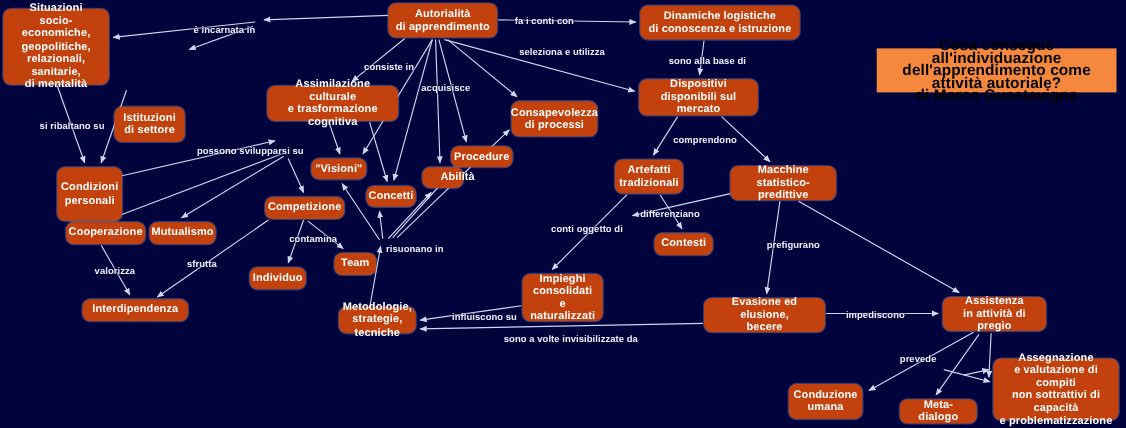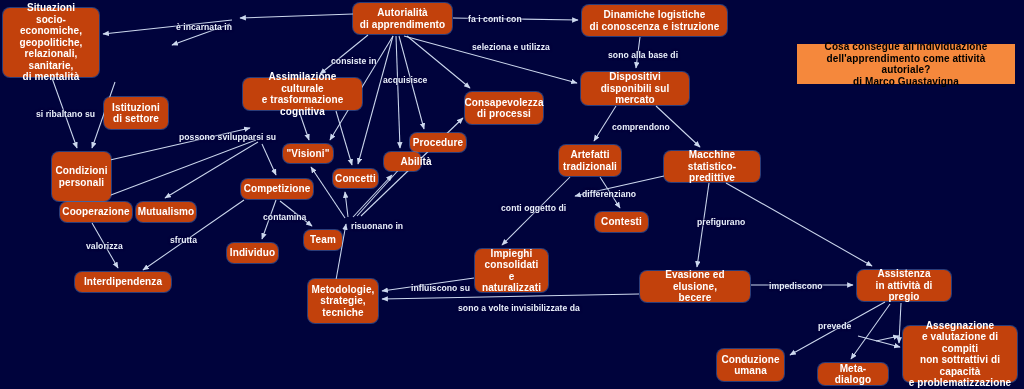--- a/index.html
+++ b/index.html
@@ -38,21 +38,21 @@
     font-weight: bold;
     letter-spacing: 0.1px;
     padding: 2px 5px;
     box-shadow: 0 0 0 1px rgba(120,170,235,0.35);
   }
   .node.title-box {
     background: #f5883c;
     color: #000000;
     border-radius: 0;
     box-shadow: none;
-    font-size: 10px;
+    font-size: 14px;
     line-height: 11.5px;
   }
   .edge-label {
     position: absolute;
     color: #eaf0fb;
     font-size: 8.6px;
     line-height: 10px;
     font-weight: bold;
     white-space: nowrap;
     letter-spacing: 0.05px;
@@ -200,21 +200,21 @@
   </div>
   <div class="node" style="left:304px;top:230px;width:38px;height:20px;">
     <span>Team</span>
   </div>
   <div class="node" style="left:75px;top:272px;width:96px;height:20px;">
     <span>Interdipendenza</span>
   </div>
   <div class="node" style="left:475px;top:249px;width:73px;height:43px;">
     <span>Impieghi<br>consolidati<br>e naturalizzati</span>
   </div>
-  <div class="node" style="left:308px;top:279px;width:70px;height:44px;text-align:center;">
+  <div class="node" style="left:308px;top:279px;width:70px;height:24px;text-align:center;">
     <span>Metodologie,<br>strategie,<br>tecniche</span>
   </div>
   <div class="node" style="left:640px;top:271px;width:110px;height:31px;">
     <span>Evasione ed elusione,<br>becere</span>
   </div>
   <div class="node" style="left:857px;top:270px;width:94px;height:31px;">
     <span>Assistenza<br>in attività di pregio</span>
   </div>
   <div class="node" style="left:717px;top:349px;width:67px;height:32px;">
     <span>Conduzione<br>umana</span>

